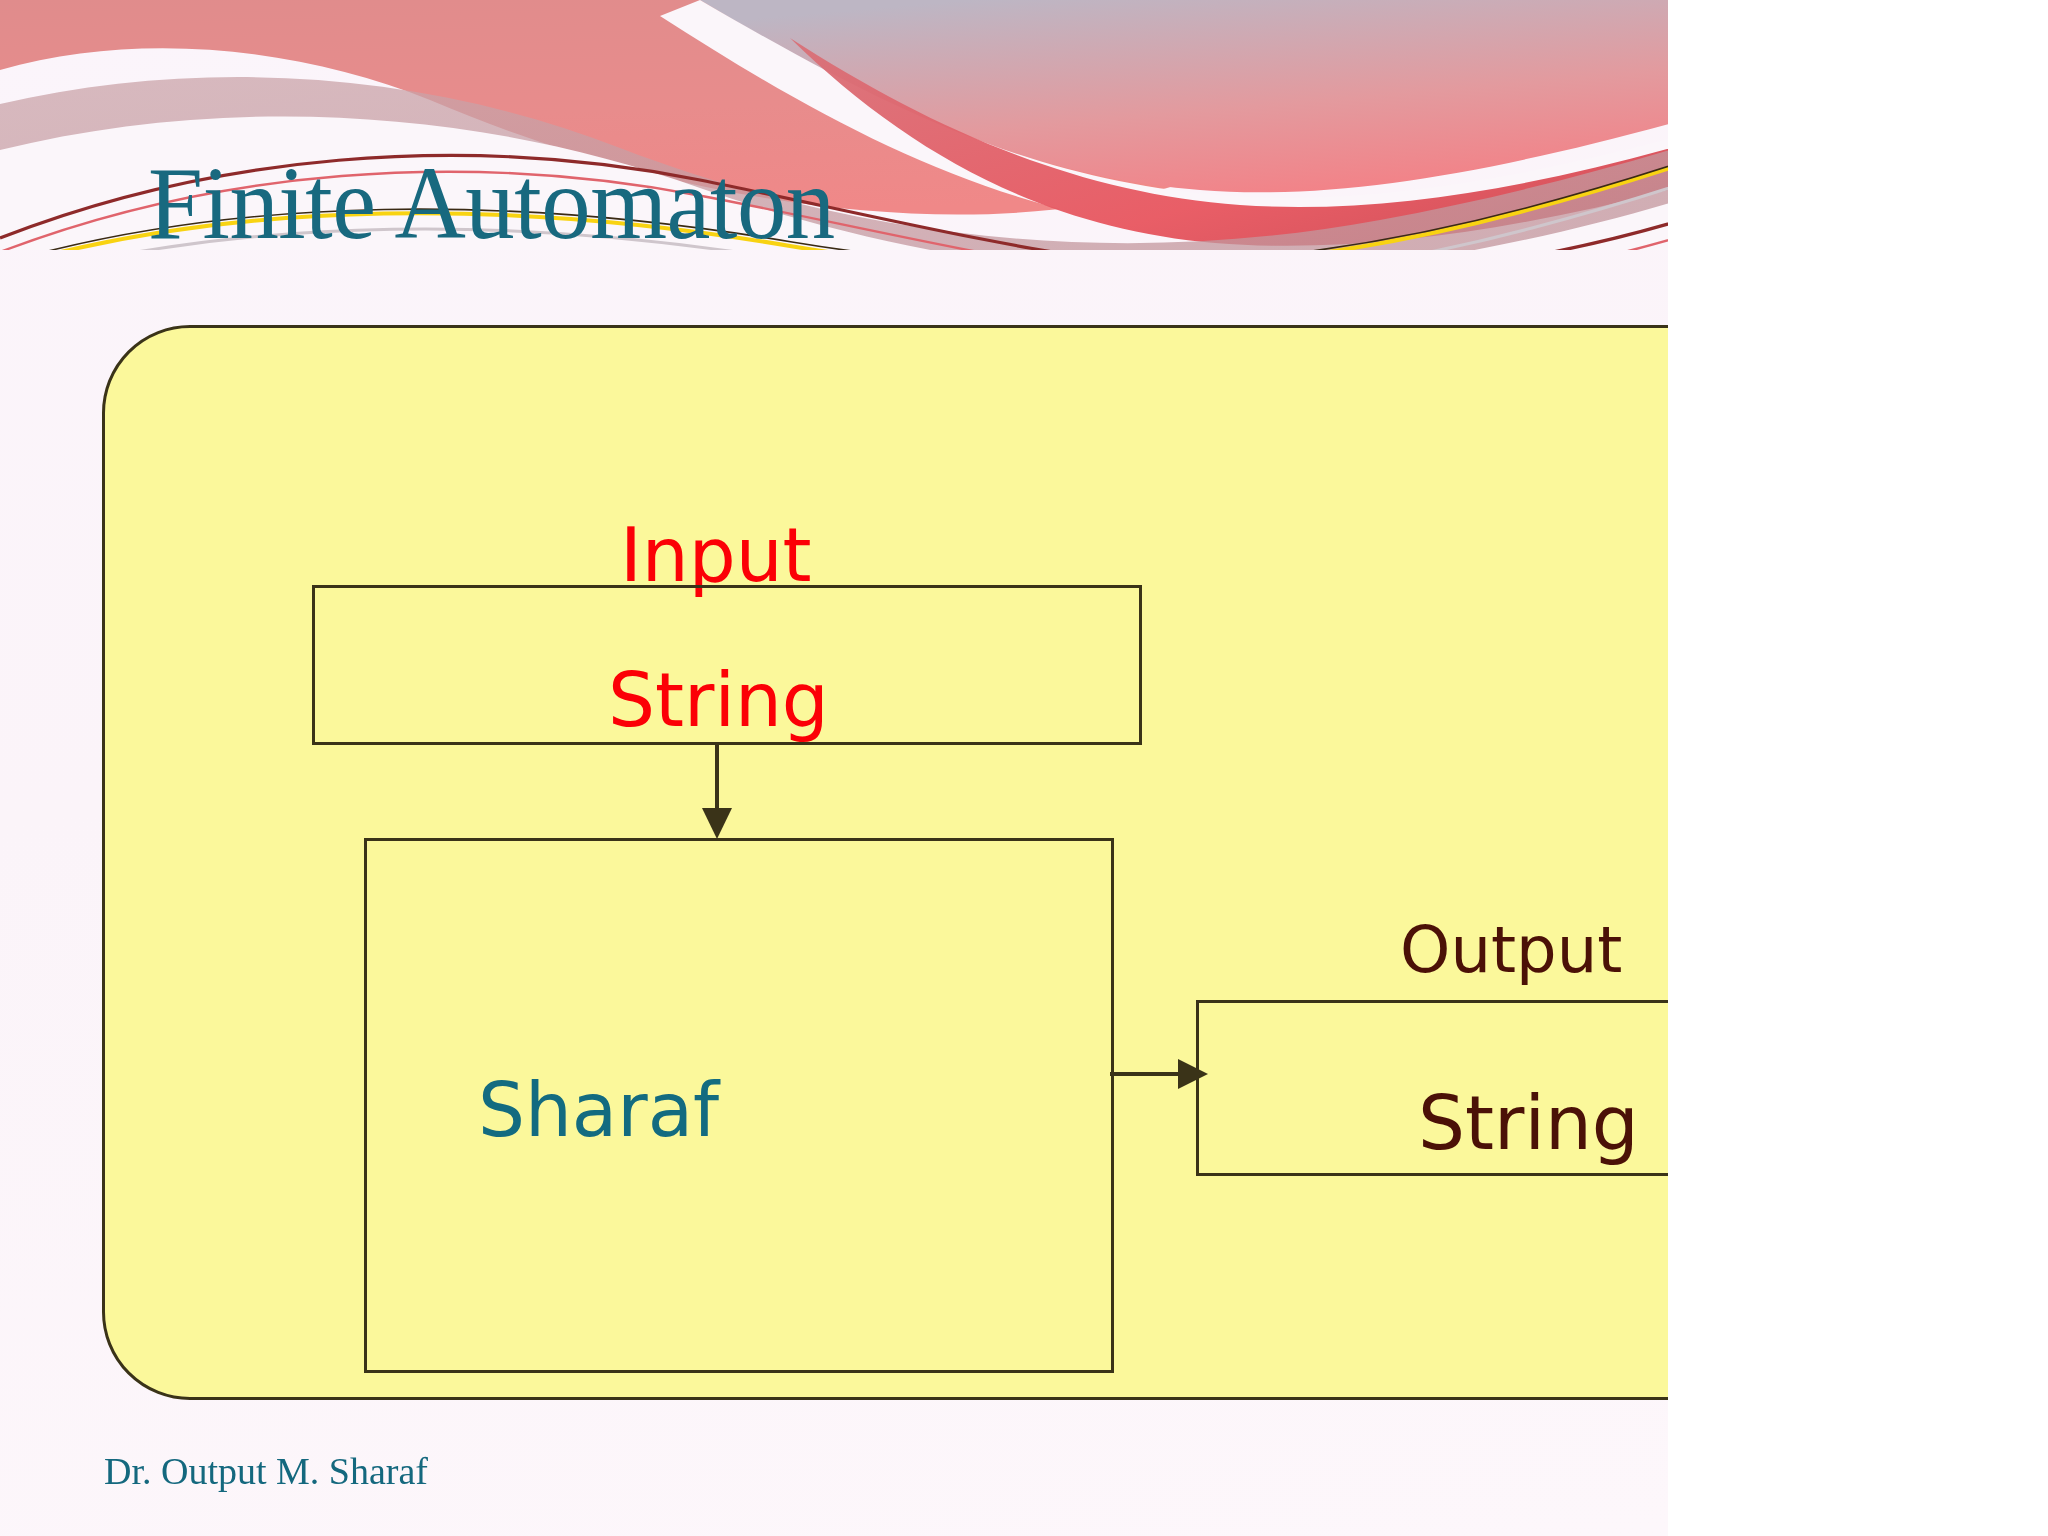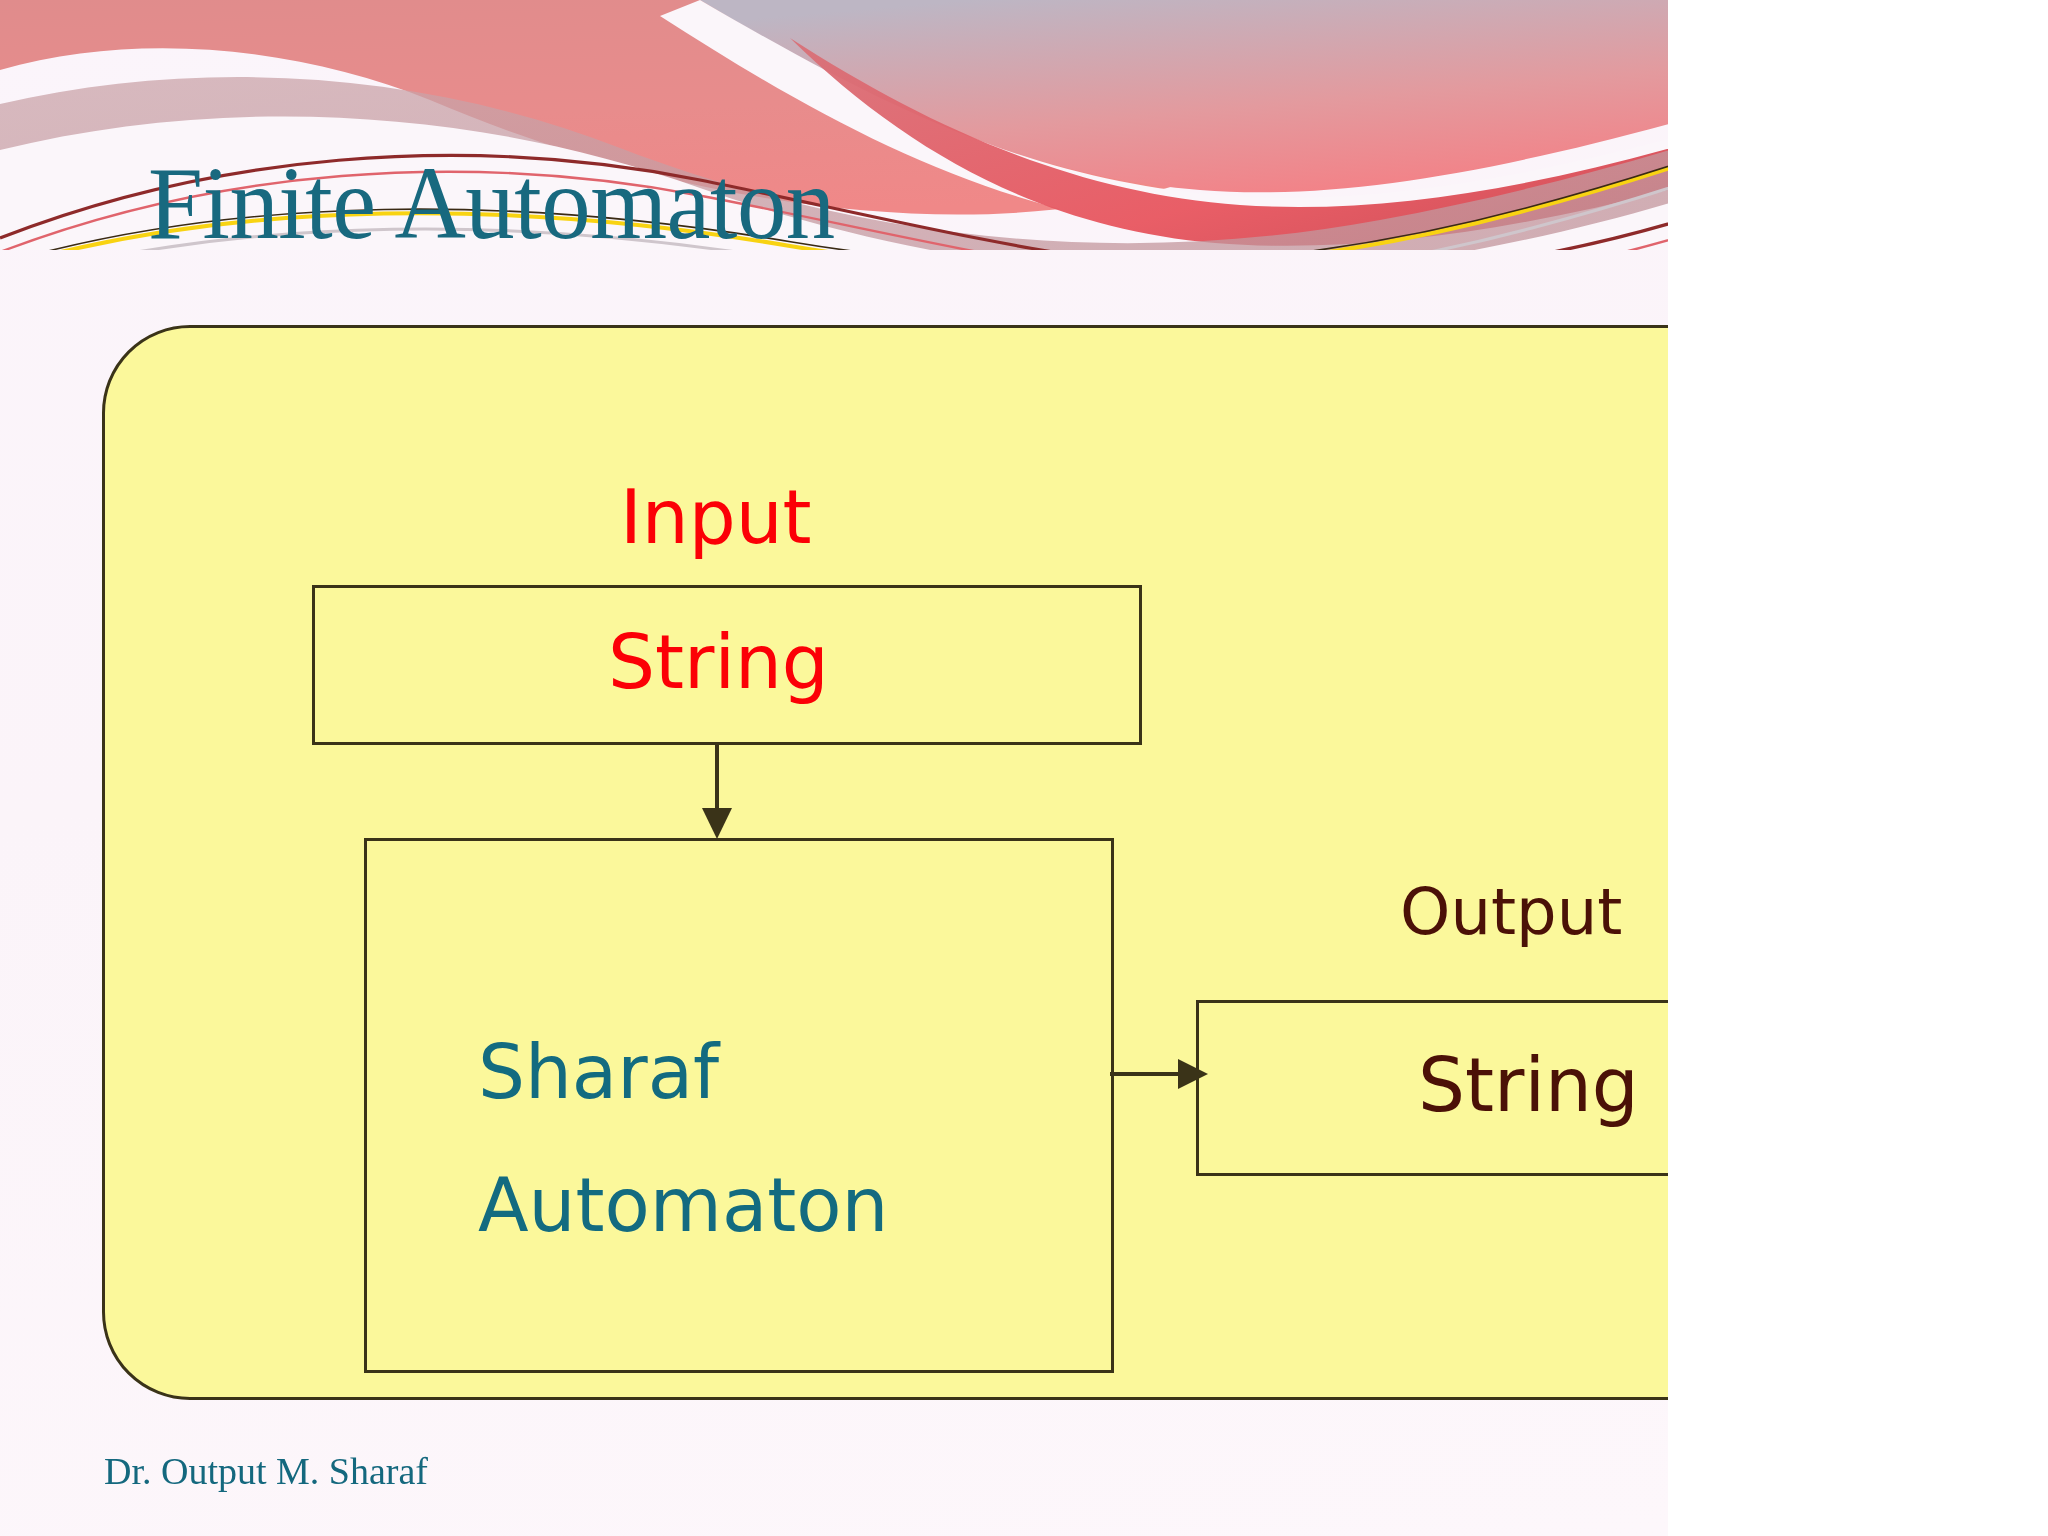--- a/index.html
+++ b/index.html
@@ -53,20 +53,21 @@
     height: 1075px;
     background: #fbf89b;
     border: 3px solid #3a3318;
     border-radius: 88px;
     box-sizing: border-box;
   }
 
   .hand {
     font-family: "DejaVu Sans", sans-serif;
     font-weight: 400;
+    margin-top: 38px;
   }
 
   
   #input-label {
     position: absolute;
     left: 620px;
     top: 480px;
     font-size: 74px;
     line-height: 1;
     color: #fb0006;
@@ -271,21 +272,20 @@
   <div id="input-string-box"></div>
   <div id="input-string-label" class="hand">String</div>
 
   <svg id="arrow-down" viewBox="0 0 70 100">
     <line x1="35" y1="0" x2="35" y2="74" stroke="#3a3318" stroke-width="4"></line>
     <polygon points="35,97 20,66 50,66" fill="#3a3318"></polygon>
   </svg>
 
   <div id="fa-box"></div>
   <div id="fa-label-1" class="hand">Sharaf</div>
-  <div id="fa-label-2" class="hand">Automaton</div>
 
   <svg id="arrow-right" viewBox="0 0 100 48">
     <line x1="0" y1="24" x2="76" y2="24" stroke="#3a3318" stroke-width="4"></line>
     <polygon points="98,24 68,9 68,39" fill="#3a3318"></polygon>
   </svg>
 
   <div id="output-label" class="hand">Output</div>
   <div id="output-string-box"></div>
   <div id="output-string-label" class="hand">String</div>
 

